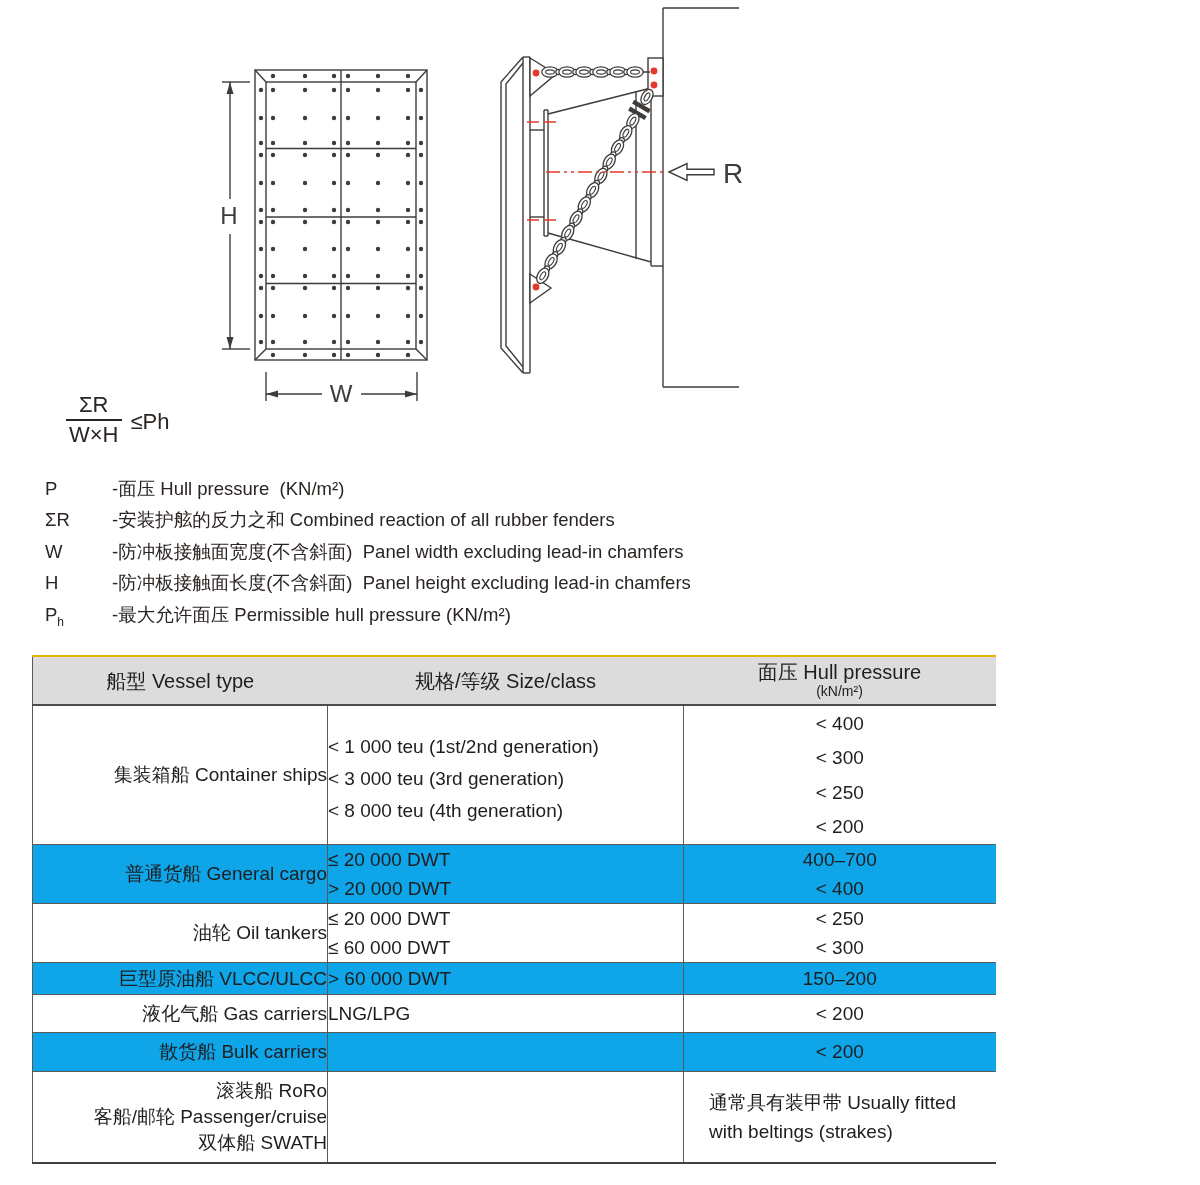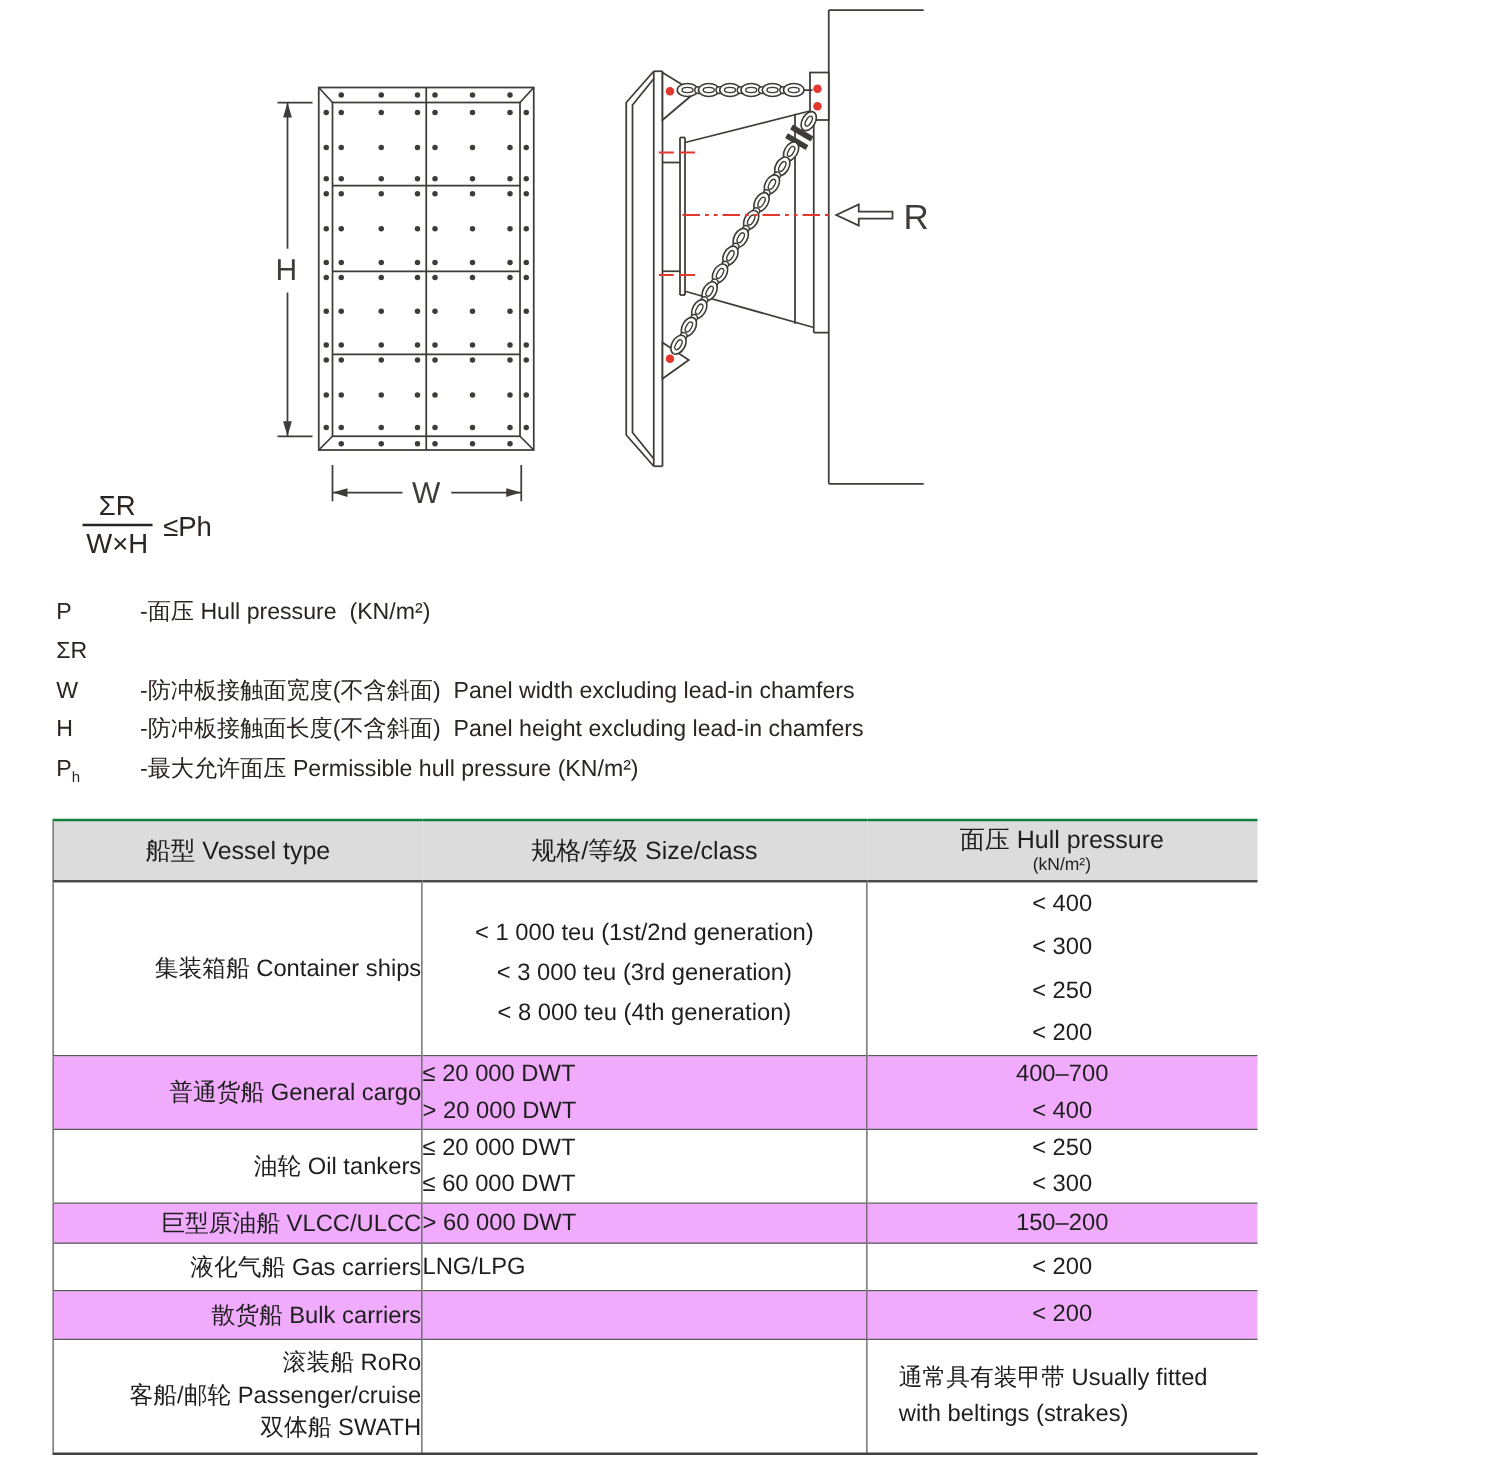--- a/index.html
+++ b/index.html
@@ -15,37 +15,37 @@
   .frac .den{border-top:2.4px solid #2b2522;padding:3px 3px 0 3px;line-height:1;}
   .formula .rhs{margin-left:9px;transform:translateY(2px);text-align:right;}
   
   .legend{position:absolute;left:45px;top:477px;font-size:18.5px;color:#2b2522;}
   .legend-row{display:flex;line-height:24.8px;}
   .legend-sym{width:33px;flex:none;}
   .legend-sym sub{font-size:12px;}
   .legend-desc{white-space:pre-wrap;margin-left:34px;}
   
   table.press{
-    position:absolute;left:42px;top:655px;width:963px;border-collapse:collapse;
+    position:absolute;left:32px;top:655px;width:963px;border-collapse:collapse;
     table-layout:fixed;font-size:19px;color:#1e1e1e;
-    border-top:2px solid #15803d;border-bottom:2.5px solid #404040;border-left:1.5px solid #5a5a5a;
+    border-top:2px solid #eab308;border-bottom:2.5px solid #404040;border-left:1.5px solid #5a5a5a;
   }
   table.press td,table.press th{padding:0;font-weight:normal;vertical-align:middle;}
   .col-v{width:295px;}.col-s{width:356px;}.col-p{width:312px;}
   tr.hdr{height:49px;background:#dcdcdc;}
   tr.hdr th{border-bottom:2px solid #4c4c4c;text-align:center;font-size:20px;line-height:1.1;}
   tr.hdr .unit{font-size:14px;line-height:1.1;margin-top:1px;}
   td.cv,td.cs{border-right:1.3px solid #5a5a5a;}
   tr.r{border-top:1.3px solid #5a5a5a;}
-  tr.shade{background:#f0abfc;}
+  tr.shade{background:#0ea5e9;}
   td.cv{padding-left:38px;text-align:right;}
   td.cs{padding-left:24px;text-align:left;}
   td.cp{text-align:center;}
   .stack{display:flex;flex-direction:column;justify-content:center;height:100%;}
-  .stack.top{justify-content:flex-start;padding-top:7px;align-items:center;}
+  .stack.top{justify-content:flex-start;padding-top:7px;}
   .stack.spread{justify-content:space-around;}
   .lh29 div{line-height:29px;}
   .lh31 div{line-height:31px;}
   .lh32 div{line-height:32px;}
   .lh26 div{line-height:26px;}
   td.cp.left{text-align:left;padding-left:25px;}
   tr.row0{height:138px;} tr.row1{height:58px;} tr.row2{height:59px;} tr.row3{height:32px;}
   tr.row4{height:38px;} tr.row5{height:39px;margin-top:16px;} tr.row6{height:91px;}
   
   svg text{font-family:"Liberation Sans", sans-serif;}
@@ -326,20 +326,21 @@
     <span class="rhs">≤Ph</span>
   </div>
 
   <div class="legend">
     <div class="legend-row">
       <span class="legend-sym"><span>P</span><sub></sub></span>
       <span class="legend-desc">-面压 Hull pressure  (KN/m²)</span>
     </div>
     <div class="legend-row">
       <span class="legend-sym"><span>ΣR</span><sub></sub></span>
+      <span class="legend-desc">-安装护舷的反力之和 Combined reaction of all rubber fenders</span>
     </div>
     <div class="legend-row">
       <span class="legend-sym"><span>W</span><sub></sub></span>
       <span class="legend-desc">-防冲板接触面宽度(不含斜面)  Panel width excluding lead-in chamfers</span>
     </div>
     <div class="legend-row">
       <span class="legend-sym"><span>H</span><sub></sub></span>
       <span class="legend-desc">-防冲板接触面长度(不含斜面)  Panel height excluding lead-in chamfers</span>
     </div>
     <div class="legend-row">

